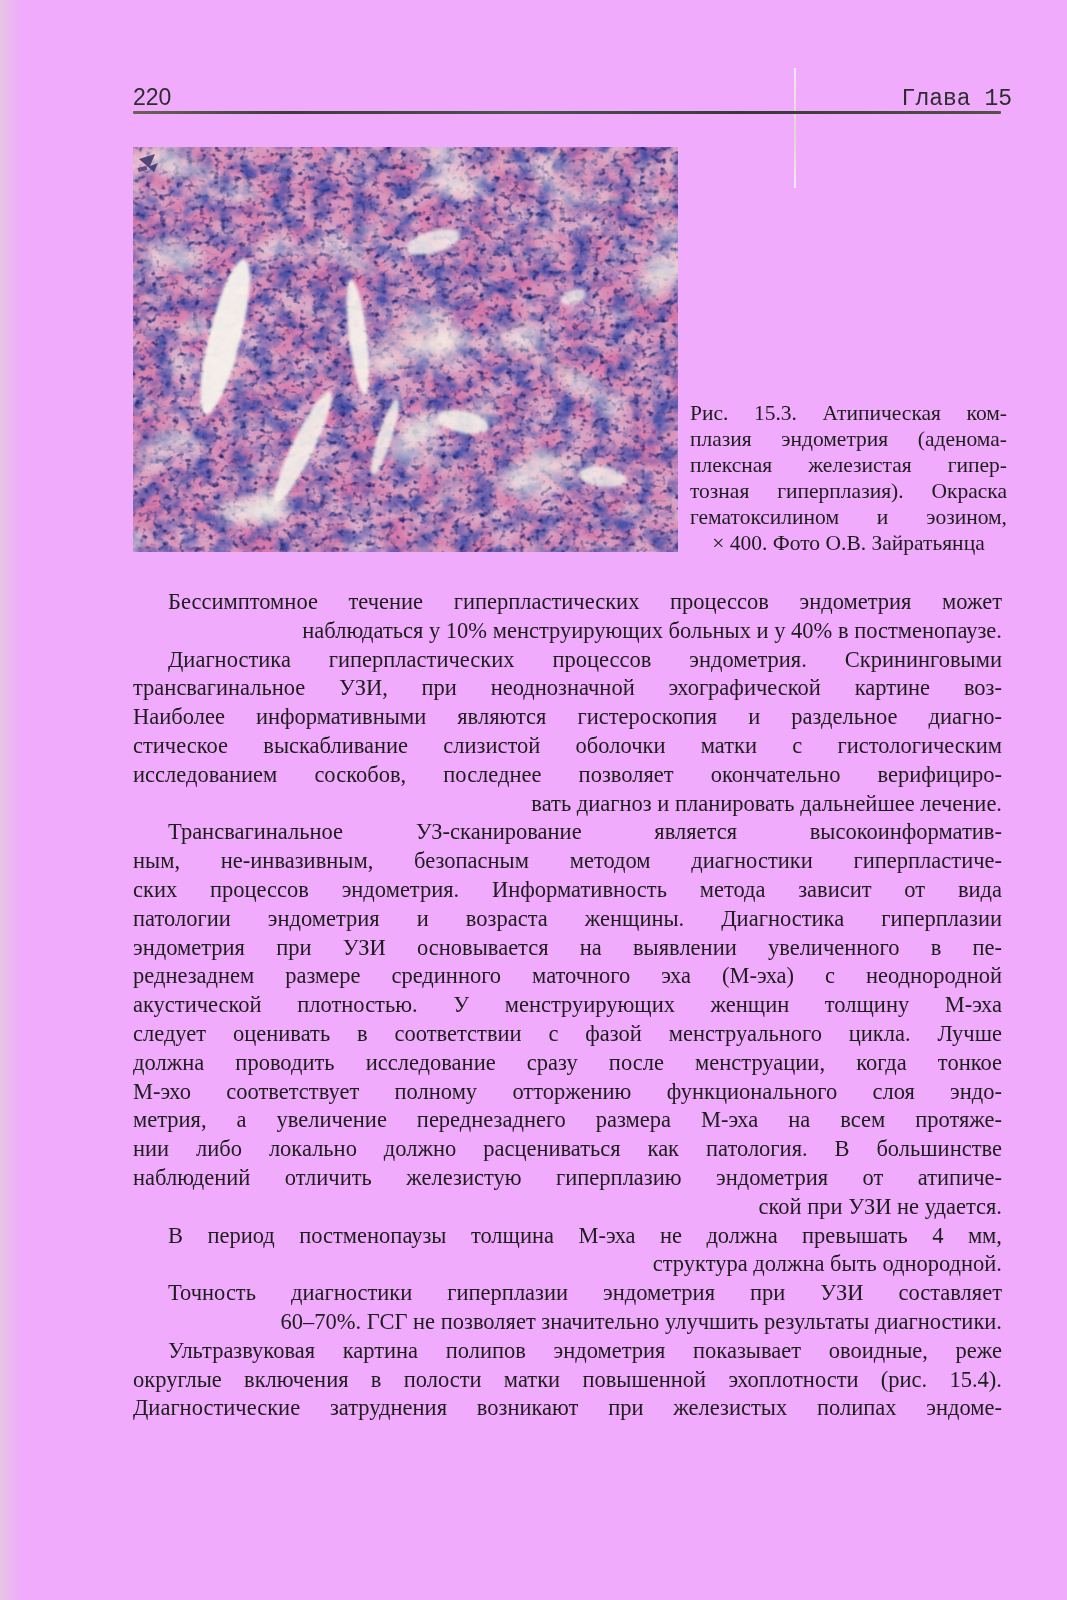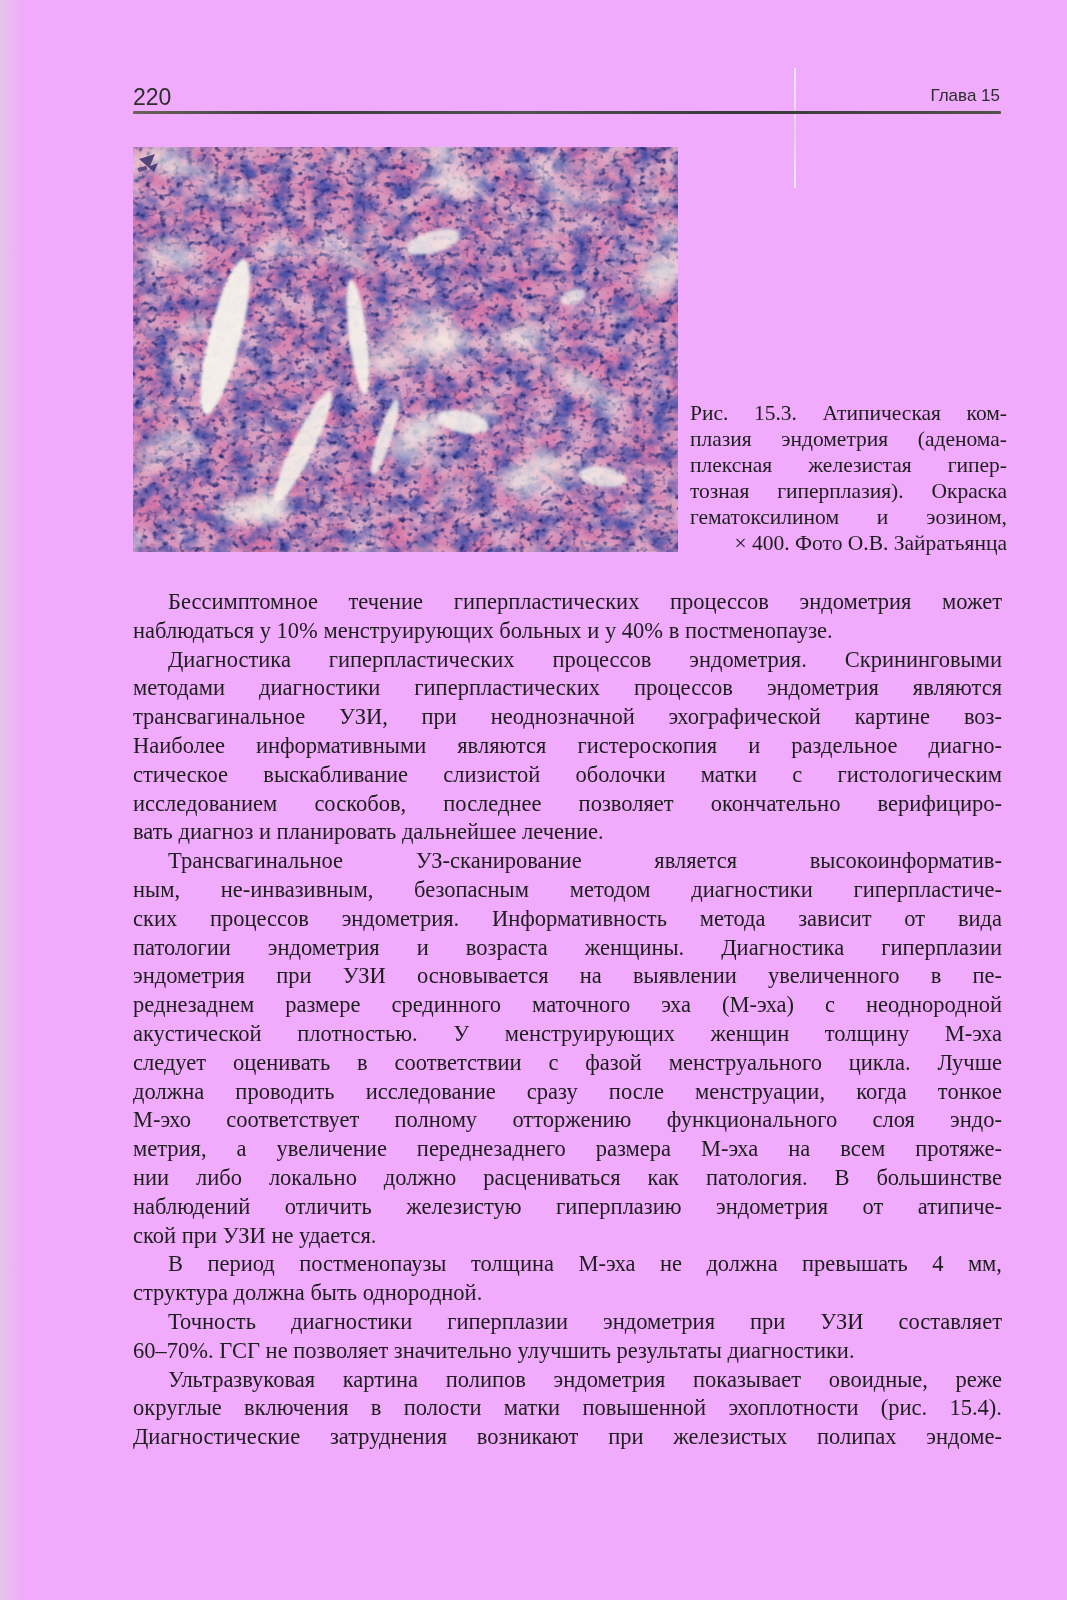--- a/index.html
+++ b/index.html
@@ -7,31 +7,31 @@
     position:relative;width:1067px;height:1600px;margin:0 auto;
     background:#f0abfc;overflow:hidden;
     font-family:"Liberation Serif", serif;color:#1d1d1d;
   }
   .edge-shade{position:absolute;left:0;top:0;width:26px;height:100%;
     background:linear-gradient(90deg,#dddad5 0%,rgba(252,251,248,0) 85%);opacity:.55;}
   .crease{position:absolute;left:794px;top:68px;width:2px;height:120px;
     background:linear-gradient(#f2f0ec,#ddd9d2 55%,#f5f3ef);opacity:.9;}
   .hdr-num{position:absolute;left:133px;top:84px;
     font-family:"Liberation Sans",sans-serif;font-size:23px;color:#2d2d2d;}
-  .hdr-ch{position:absolute;right:67px;top:86px;
-    font-family:Liberation Sans, sans-serif;font-size:17px;color:#2d2d2d;}
+  .hdr-ch{position:absolute;right:55px;top:86px;
+    font-family:Liberation Mono, monospace;font-size:23px;color:#2d2d2d;}
   .rule{position:absolute;left:133px;top:111px;width:868px;height:3px;
     background:linear-gradient(90deg,#6b6258 0%,#3c3c3c 18%,#4e5350 45%,#37383a 70%,#555149 100%);
     border-radius:1px;}
   .figimg{position:absolute;left:133px;top:147px;width:545px;height:405px;overflow:hidden;}
   .figimg svg{display:block;width:100%;height:100%;}
   .caption{position:absolute;left:690px;top:400px;width:317px;}
-  .cline{font-size:21.5px;line-height:26px;text-align:right;}
+  .cline{font-size:21.5px;line-height:26px;text-align:center;}
   .bodytxt{position:absolute;left:133px;top:588px;width:869px;}
-  .bline{font-size:22.5px;line-height:28.8px;text-align:left;}
+  .bline{font-size:22.5px;line-height:28.8px;text-align:right;}
   .b{font-weight:normal;}
   .in{text-indent:35px;}
   .j{text-align:justify;text-align-last:justify;}
 </style>
 </head>
 <body>
 
 <div class="page">
 
   <div class="edge-shade"></div>
@@ -93,21 +93,20 @@
       <div class="cline j">плексная железистая гипер-</div>
       <div class="cline j">тозная гиперплазия). Окраска</div>
       <div class="cline j">гематоксилином и эозином,</div>
       <div class="cline">× 400. Фото О.В. Зайратьянца</div>
     </div>
 
   <div class="bodytxt" id="bodytext">
       <div class="bline j in">Бессимптомное течение гиперпластических процессов эндометрия может</div>
       <div class="bline">наблюдаться у 10% менструирующих больных и у 40% в постменопаузе.</div>
       <div class="bline j in"><span class="b">Диагностика гиперпластических процессов эндометрия</span>. Скрининговыми</div>
-      <div class="bline j">методами диагностики гиперпластических процессов эндометрия являются</div>
       <div class="bline j">трансвагинальное УЗИ, при неоднозначной эхографической картине воз-</div>
       <div class="bline j">Наиболее информативными являются гистероскопия и раздельное диагно-</div>
       <div class="bline j">стическое выскабливание слизистой оболочки матки с гистологическим</div>
       <div class="bline j">исследованием соскобов, последнее позволяет окончательно верифициро-</div>
       <div class="bline">вать диагноз и планировать дальнейшее лечение.</div>
       <div class="bline j in">Трансвагинальное УЗ-сканирование является высокоинформатив-</div>
       <div class="bline j">ным, не-инвазивным, безопасным методом диагностики гиперпластиче-</div>
       <div class="bline j">ских процессов эндометрия. Информативность метода зависит от вида</div>
       <div class="bline j">патологии эндометрия и возраста женщины. Диагностика гиперплазии</div>
       <div class="bline j">эндометрия при УЗИ основывается на выявлении увеличенного в пе-</div>

